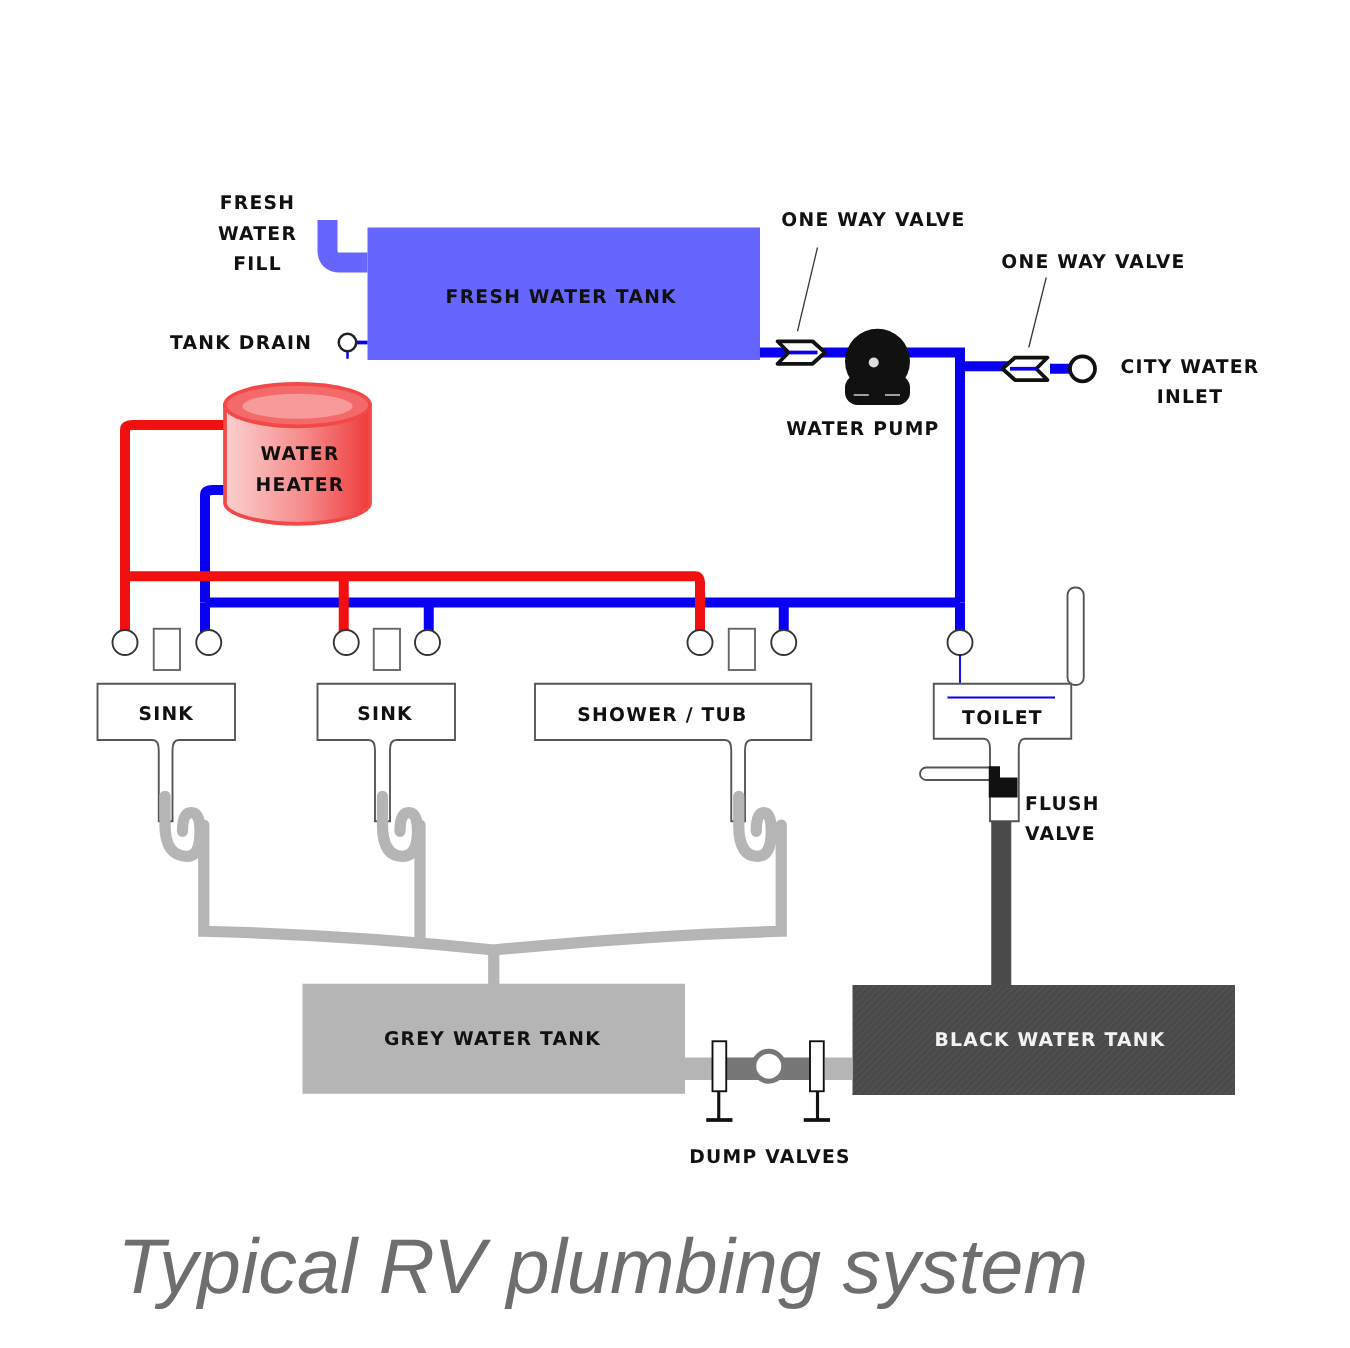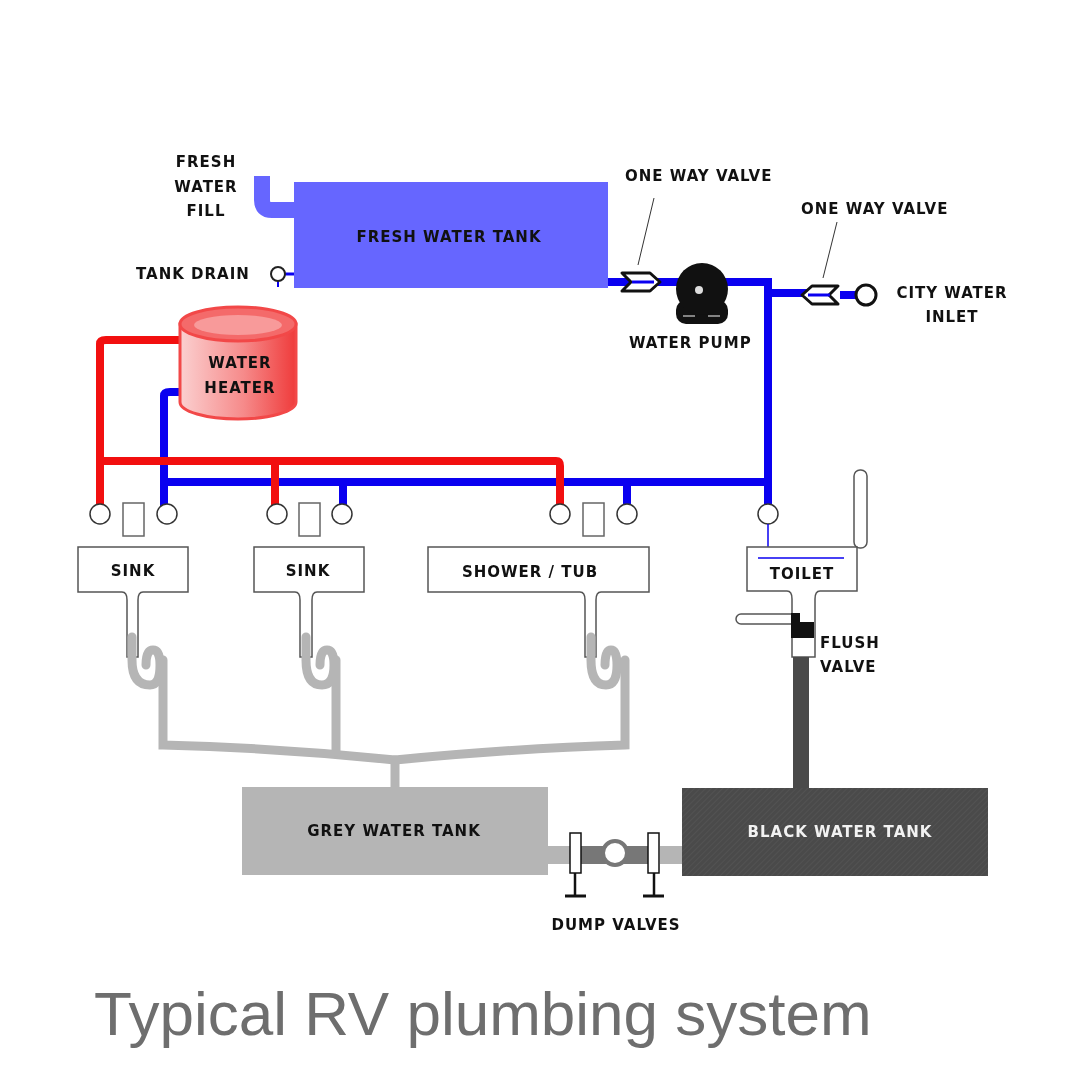--- a/index.html
+++ b/index.html
@@ -1,20 +1,20 @@
 <!DOCTYPE html>
 <html><head>
 <meta charset="utf-8">
 <style>
   html, body { margin:0; padding:0; background:#ffffff; }
   body { width:1080px; height:1078px; position:relative; overflow:hidden; }
   #diagram { position:absolute; left:0; top:0; width:1080px; height:1078px; }
   .lbl { font-family:"DejaVu Sans", sans-serif; font-weight:bold; font-size:15px; fill:#111; letter-spacing:1px; }
   .lbl-w { fill:#f2f2f2; }
-  .caption { position:absolute; left:94px; top:978px; font-family:"Liberation Sans", sans-serif; font-size:62px; color:#6e6e6e; letter-spacing:0px; }
+  .caption { position:absolute; left:94px; top:978px; font-family:"Liberation Sans", sans-serif; font-style:italic; font-size:62px; color:#6e6e6e; letter-spacing:0px; }
 </style>
 </head>
 <body>
 
 <svg id="diagram" viewBox="0 0 1080 1078" xmlns="http://www.w3.org/2000/svg">
   <defs>
     <linearGradient id="heaterGrad" x1="0" x2="1" y1="0" y2="0">
       <stop offset="0" stop-color="#fbd0d0"></stop>
       <stop offset="0.55" stop-color="#f68a8a"></stop>
       <stop offset="1" stop-color="#ef3b3b"></stop>

